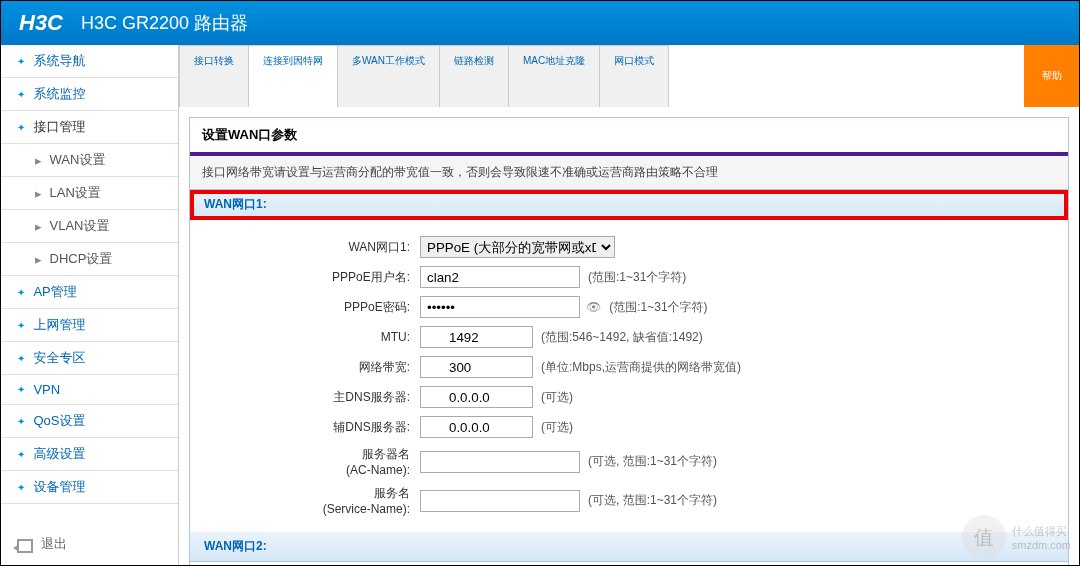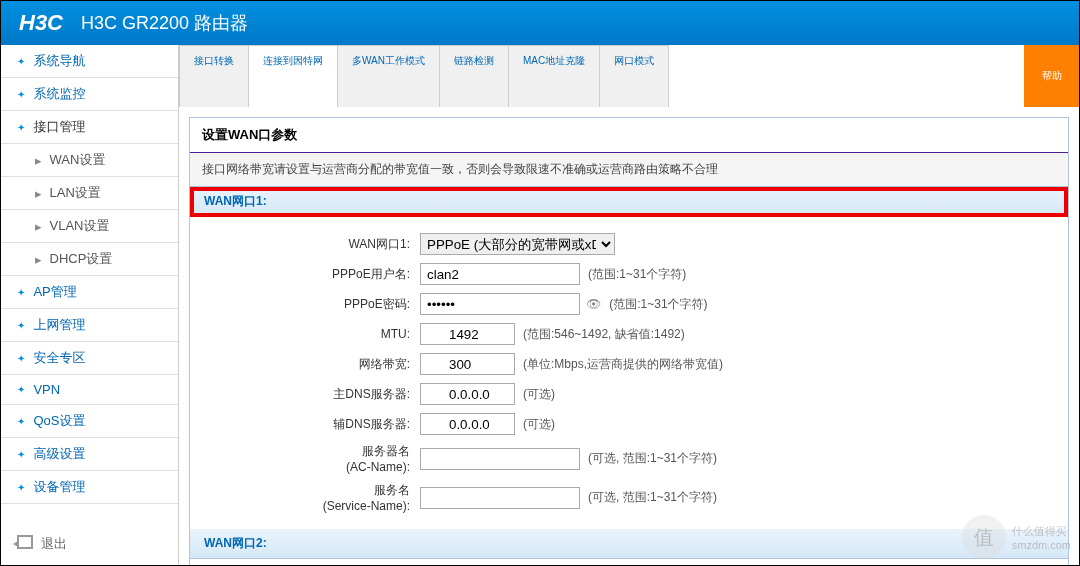--- a/index.html
+++ b/index.html
@@ -10,44 +10,44 @@
 .device-title { font-size: 18px; }
 
 .container { display: flex; height: calc(100% - 44px); }
 
 .sidebar { width: 178px; background: #fff; border-right: 1px solid #ccc; display: flex; flex-direction: column; }
 .nav-item { display: flex; align-items: center; padding: 7px 16px; border-bottom: 1px solid #e0e0e0; cursor: pointer; color: #0066b3; font-size: 13px; }
 .nav-item.active { color: #333; }
 .nav-icon { color: #0090e0; margin-right: 8px; font-size: 10px; }
 .nav-item.sub { padding-left: 34px; color: #555; background: #fff; }
 .nav-item.sub .sub-bullet { margin-right: 8px; color: #888; }
-.logout { margin-top: auto; padding: 12px 16px; display: flex; align-items: flex-start; color: #666; cursor: pointer; font-size: 13px; }
+.logout { margin-top: auto; padding: 12px 16px; display: flex; align-items: flex-end; color: #666; cursor: pointer; font-size: 13px; }
 .logout-icon { border: 2px solid #999; width: 16px; height: 14px; margin-right: 8px; position: relative; }
 .logout-icon::after { content: ""; position: absolute; left: -6px; top: 4px; width: 0; height: 0; border-top: 3px solid transparent; border-bottom: 3px solid transparent; border-right: 5px solid #999; }
 
 .main { flex: 1; display: flex; flex-direction: column; overflow: hidden; }
 .tabs { display: flex; background: #fff; }
 .tab { padding: 8px 14px; background: #f0f0f0; border: 1px solid #ccc; border-bottom: none; color: #0066b3; cursor: pointer; font-size: 10px; margin-right: -1px; }
 .tab.active { background: #fff; font-weight: normal; }
 .tab.help { margin-left: auto; background: #ff8000; color: #fff; border: none; padding: 24px 18px; }
 
 .content { flex: 1; padding: 10px; overflow-y: auto; }
 .panel { border: 1px solid #b0c4de; }
-.panel-title { background: #fff; padding: 8px 12px; font-weight: bold; font-size: 13px; border-bottom: 1px solid #4c1d95; }
+.panel-title { background: #fff; padding: 8px 12px; font-weight: bold; font-size: 13px; border-bottom: 4px solid #4c1d95; }
 .panel-notice { background: #f5f5f5; padding: 8px 12px; color: #444; border-bottom: 1px solid #b0c4de; }
 
 .section-header { background: linear-gradient(to bottom, #eaf3fb, #d5e8f7); padding: 6px 14px; color: #0066b3; font-weight: bold; border-bottom: 1px solid #b0c4de; position: relative; }
 .section-header.highlight { outline: 4px solid #e00; outline-offset: -4px; }
 
 .form-body { padding: 12px 0; }
 .form-row { display: flex; align-items: center; padding: 4px 20px; }
 .form-label { width: 210px; text-align: right; padding-right: 10px; color: #333; }
 .form-control { display: flex; align-items: center; }
 .form-control input[type="text"], .form-control input[type="password"] { width: 160px; padding: 2px 6px; border: 1px solid #aaa; height: 22px; }
-.form-control input.narrow { width: 95px; padding-left: 28px; }
+.form-control input.narrow { width: 113px; padding-left: 28px; }
 .form-control select { width: 195px; padding: 2px; border: 1px solid #aaa; height: 22px; }
 .form-control select.small { width: 48px; }
 .hint { margin-left: 8px; color: #555; }
 .eye-icon { margin-left: 6px; color: #888; cursor: pointer; }
 
 .apply-row { text-align: center; padding: 12px 0; }
 
 .watermark { position: absolute; right: 8px; bottom: 6px; opacity: 0.4; display: flex; align-items: center; gap: 6px; }
 .watermark-circle { width: 44px; height: 44px; border-radius: 50%; background: #ddd; display: flex; align-items: center; justify-content: center; font-size: 20px; color: #777; }
 .watermark-text { display: flex; flex-direction: column; font-size: 11px; color: #777; }

